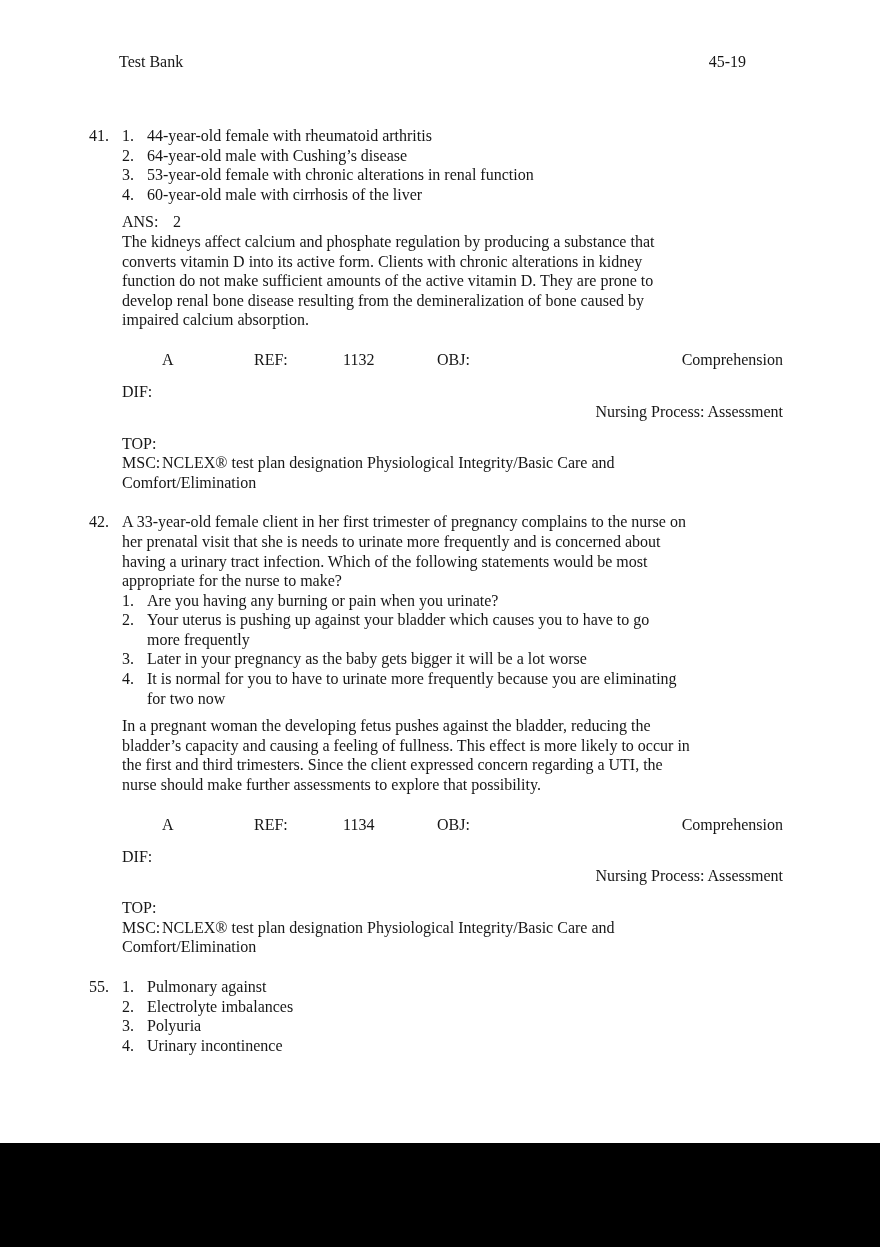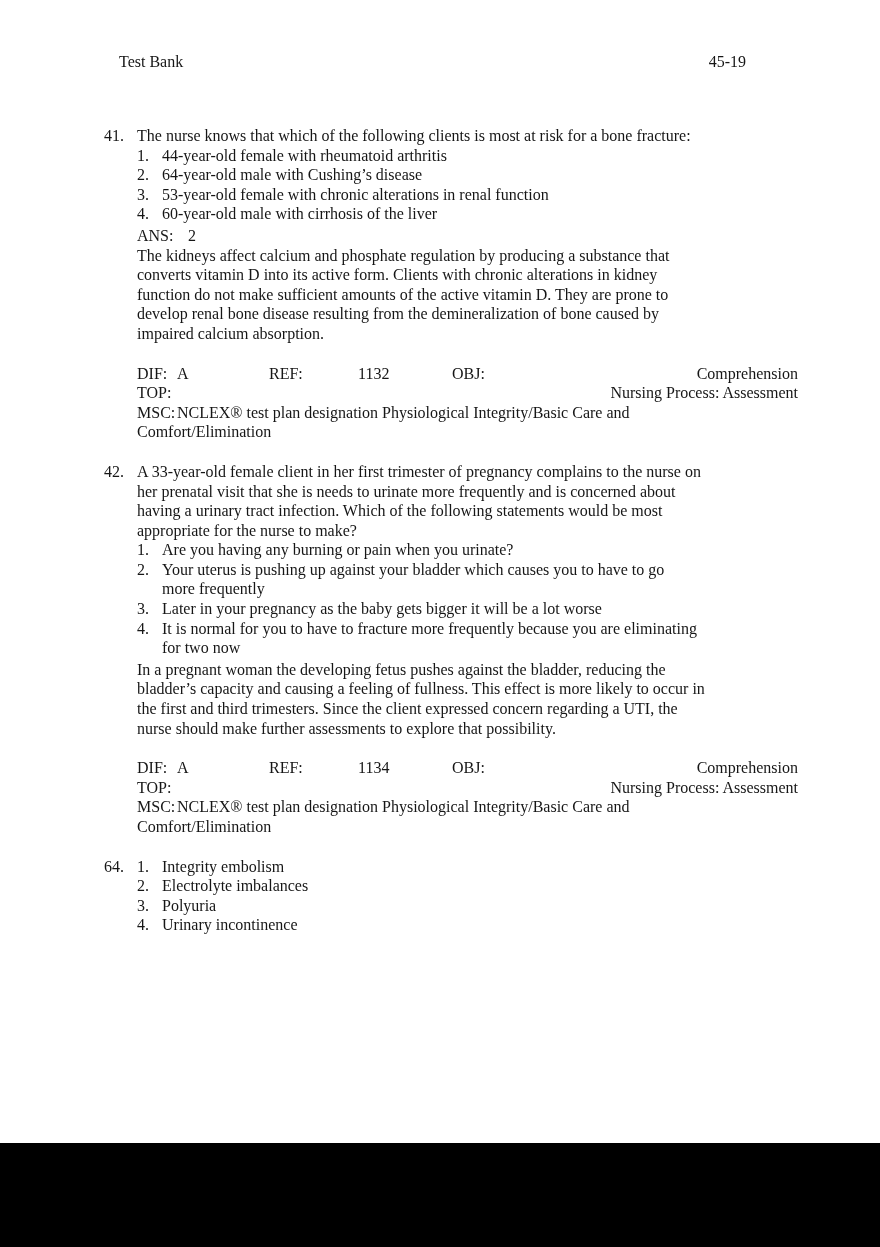--- a/index.html
+++ b/index.html
@@ -17,39 +17,39 @@
     position: absolute;
     top: 52px;
     left: 119px;
     width: 627px;
     display: flex;
     justify-content: space-between;
   }
   .content {
     position: absolute;
     top: 126px;
-    left: 104px;
+    left: 89px;
     width: 694px;
   }
   .question + .question { margin-top: 20px; }
   .q-row { display: flex; }
   .q-num { flex: none; width: 33px; }
   .q-body { flex: 1; min-width: 0; }
   .stem { white-space: pre-line; }
   .opt { display: flex; }
   .opt-num { flex: none; width: 25px; }
   .opt-text { flex: 1; min-width: 0; white-space: pre-line; }
-  .ans-block { margin-top: 2px; font-family: Liberation Serif, serif; }
+  .ans-block { margin-top: 8px; font-family: Liberation Serif, serif; }
   .ans-label { display: inline-block; width: 51px; }
   .rationale { white-space: pre-line; }
   .meta-block { margin-top: 20px; }
   .flexrow { display: flex; }
   .flexrow span { flex: none; }
   .flexrow span:last-child { flex: 1; min-width: 0; text-align: right; }
-  .w-lab1 { width: 40px; }
+  .w-lab1 { width: 40px; margin-top: 32px; }
   .w-difv { width: 92px; }
   .w-ref  { width: 43px; }
   .w-refv { width: 94px; margin-left: 46px; }
   .w-obj  { width: 40px; }
   .msc { white-space: pre-line; }
   .msc-label { display: inline-block; width: 40px; }
   .black-bar {
     position: absolute;
     left: 0;
     top: 1143px;
@@ -65,21 +65,20 @@
   <span>Test Bank</span>
   <span>45-19</span>
 </header>
 
 <main class="content">
 
   <section class="question">
     <div class="q-row">
       <span class="q-num">41.</span>
       <div class="q-body">
-        <p class="stem">The nurse knows that which of the following clients is most at risk for a bone fracture:</p>
         <div class="options">
           <div class="opt">
               <span class="opt-num">1.</span>
               <span class="opt-text">44-year-old female with rheumatoid arthritis</span>
             </div>
           <div class="opt">
               <span class="opt-num">2.</span>
               <span class="opt-text">64-year-old male with Cushing’s disease</span>
             </div>
           <div class="opt">
@@ -136,21 +135,21 @@
               <span class="opt-num">2.</span>
               <span class="opt-text">Your uterus is pushing up against your bladder which causes you to have to go
 more frequently</span>
             </div>
           <div class="opt">
               <span class="opt-num">3.</span>
               <span class="opt-text">Later in your pregnancy as the baby gets bigger it will be a lot worse</span>
             </div>
           <div class="opt">
               <span class="opt-num">4.</span>
-              <span class="opt-text">It is normal for you to have to fracture more frequently because you are eliminating
+              <span class="opt-text">It is normal for you to have to urinate more frequently because you are eliminating
 for two now</span>
             </div>
         </div>
         <div class="ans-block">
           <p class="rationale">In a pregnant woman the developing fetus pushes against the bladder, reducing the
 bladder’s capacity and causing a feeling of fullness. This effect is more likely to occur in
 the first and third trimesters. Since the client expressed concern regarding a UTI, the
 nurse should make further assessments to explore that possibility.</p>
         </div>
         <div class="meta-block">
@@ -168,26 +167,26 @@
           </div>
           <p class="meta-row msc"><span class="msc-label">MSC:</span><span>NCLEX® test plan designation Physiological Integrity/Basic Care and
 Comfort/Elimination</span></p>
         </div>
       </div>
     </div>
   </section>
 
   <section class="question">
     <div class="q-row">
-      <span class="q-num">64.</span>
+      <span class="q-num">55.</span>
       <div class="q-body">
         <div class="options">
           <div class="opt">
               <span class="opt-num">1.</span>
-              <span class="opt-text">Integrity embolism</span>
+              <span class="opt-text">Pulmonary against</span>
             </div>
           <div class="opt">
               <span class="opt-num">2.</span>
               <span class="opt-text">Electrolyte imbalances</span>
             </div>
           <div class="opt">
               <span class="opt-num">3.</span>
               <span class="opt-text">Polyuria</span>
             </div>
           <div class="opt">

